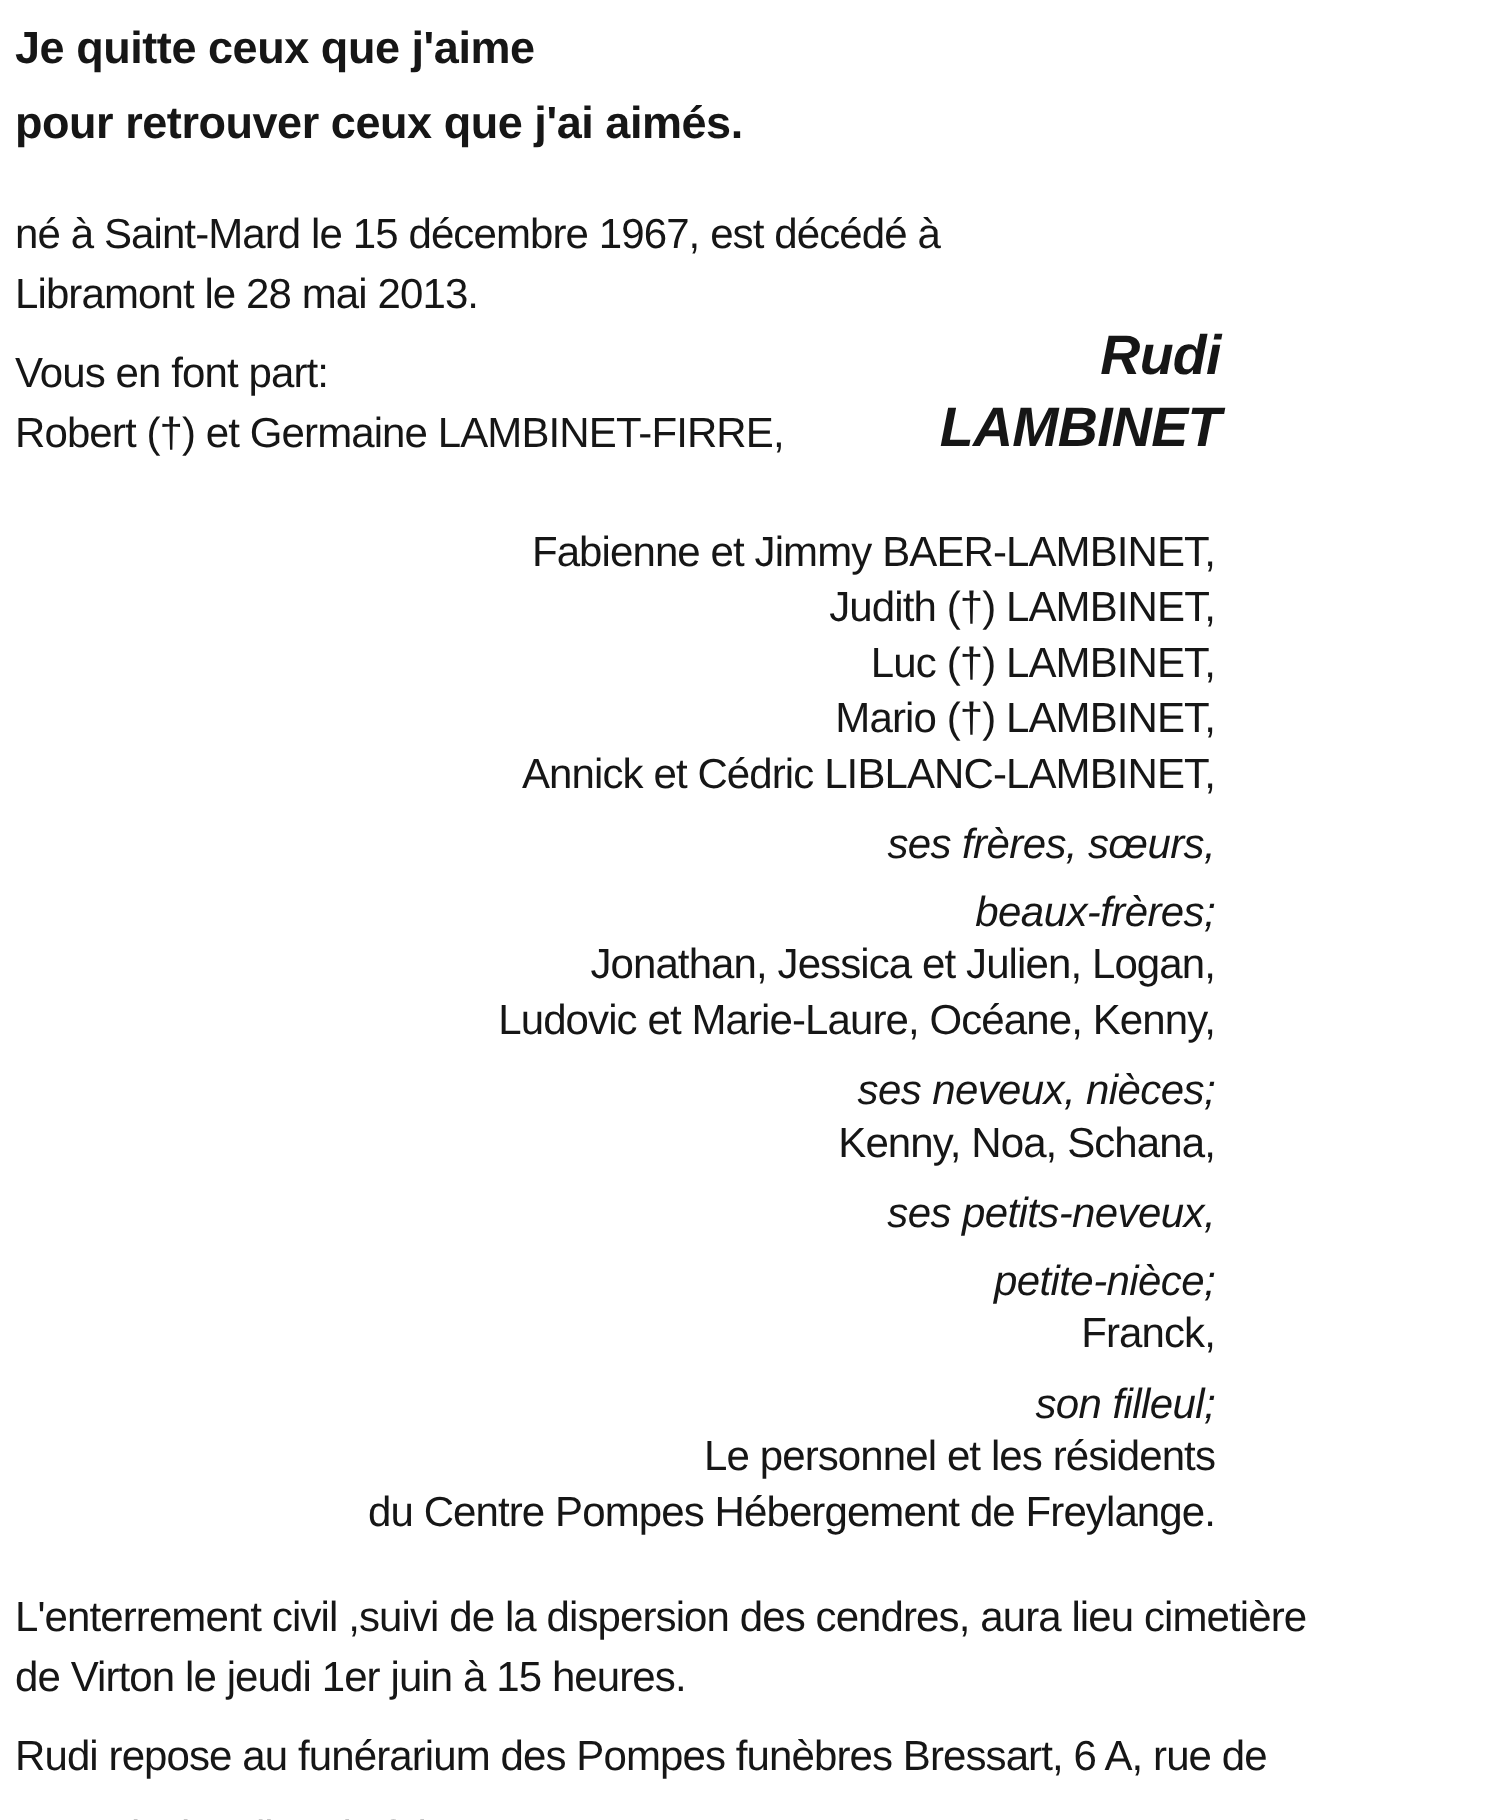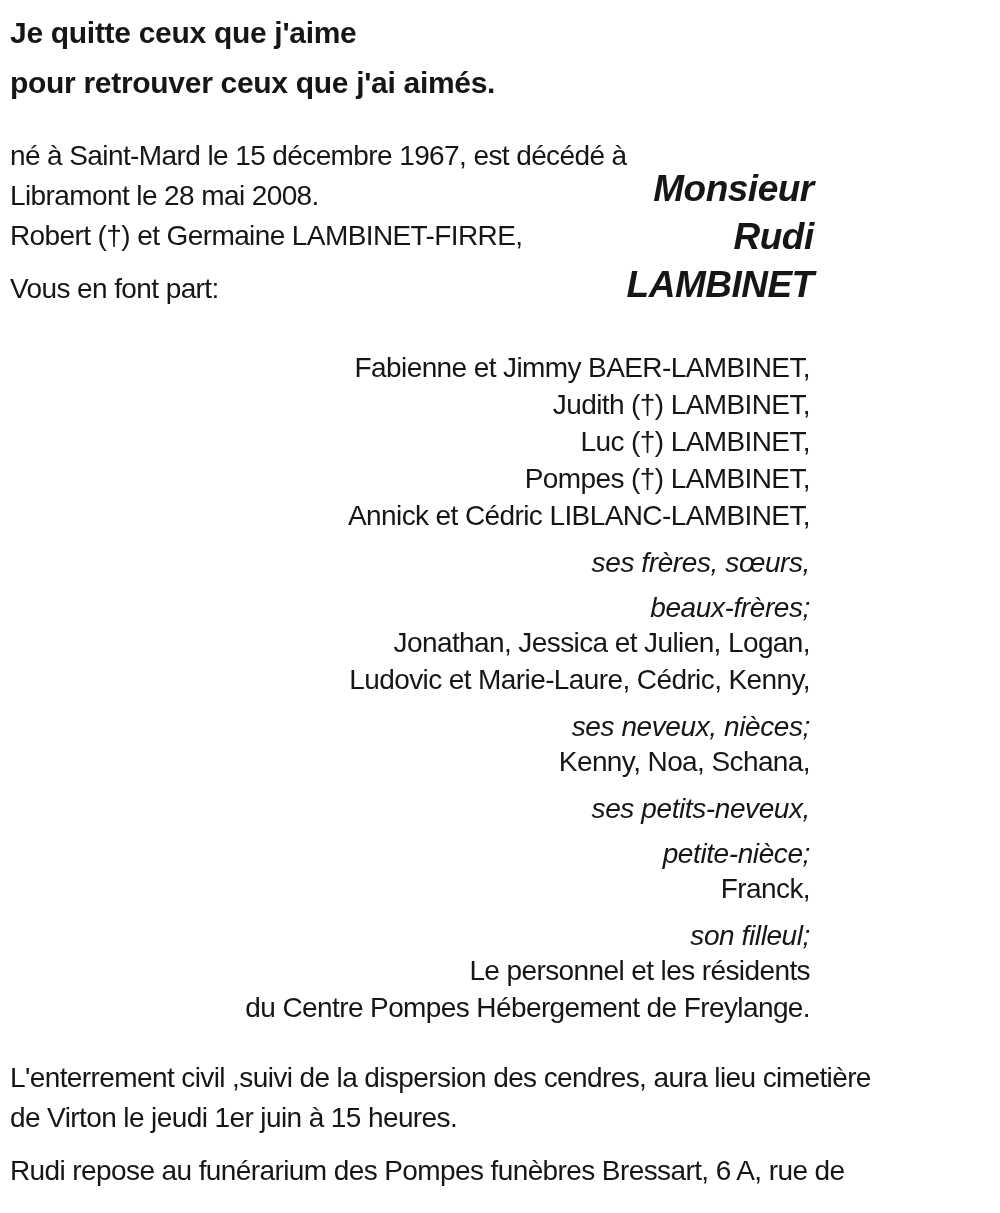--- a/index.html
+++ b/index.html
@@ -53,44 +53,43 @@
 <div class="page">
 
   <div class="epigraph">
     <p>Je quitte ceux que j'aime</p>
     <p>pour retrouver ceux que j'ai aimés.</p>
   </div>
 
   <div class="top-row">
     <div>
       <p class="body-text">né à Saint-Mard le 15 décembre 1967, est décédé à</p>
-      <p class="body-text">Libramont le 28 mai 2008.</p>
+      <p class="body-text">Libramont le 28 mai 2013.</p>
+      <p class="body-text announce">Vous en font part:</p>
       <p class="body-text">Robert (†) et Germaine LAMBINET-FIRRE,</p>
-      <p class="body-text announce">Vous en font part:</p>
     </div>
     <div class="deceased-block">
-      <p class="deceased-line">Monsieur</p>
       <p class="deceased-line">Rudi</p>
       <p class="deceased-line">LAMBINET</p>
     </div>
   </div>
 
   <div>
     <p class="name-line">Fabienne et Jimmy BAER-LAMBINET,</p>
     <p class="name-line">Judith (†) LAMBINET,</p>
     <p class="name-line">Luc (†) LAMBINET,</p>
-    <p class="name-line">Pompes (†) LAMBINET,</p>
+    <p class="name-line">Mario (†) LAMBINET,</p>
     <p class="name-line">Annick et Cédric LIBLANC-LAMBINET,</p>
     <p class="relation-line">ses frères, sœurs,</p>
     <p class="relation-line">beaux-frères;</p>
   </div>
 
   <div>
     <p class="name-line">Jonathan, Jessica et Julien, Logan,</p>
-    <p class="name-line">Ludovic et Marie-Laure, Cédric, Kenny,</p>
+    <p class="name-line">Ludovic et Marie-Laure, Océane, Kenny,</p>
     <p class="relation-line">ses neveux, nièces;</p>
   </div>
 
   <div>
     <p class="name-line">Kenny, Noa, Schana,</p>
     <p class="relation-line">ses petits-neveux,</p>
     <p class="relation-line">petite-nièce;</p>
   </div>
 
   <div>

